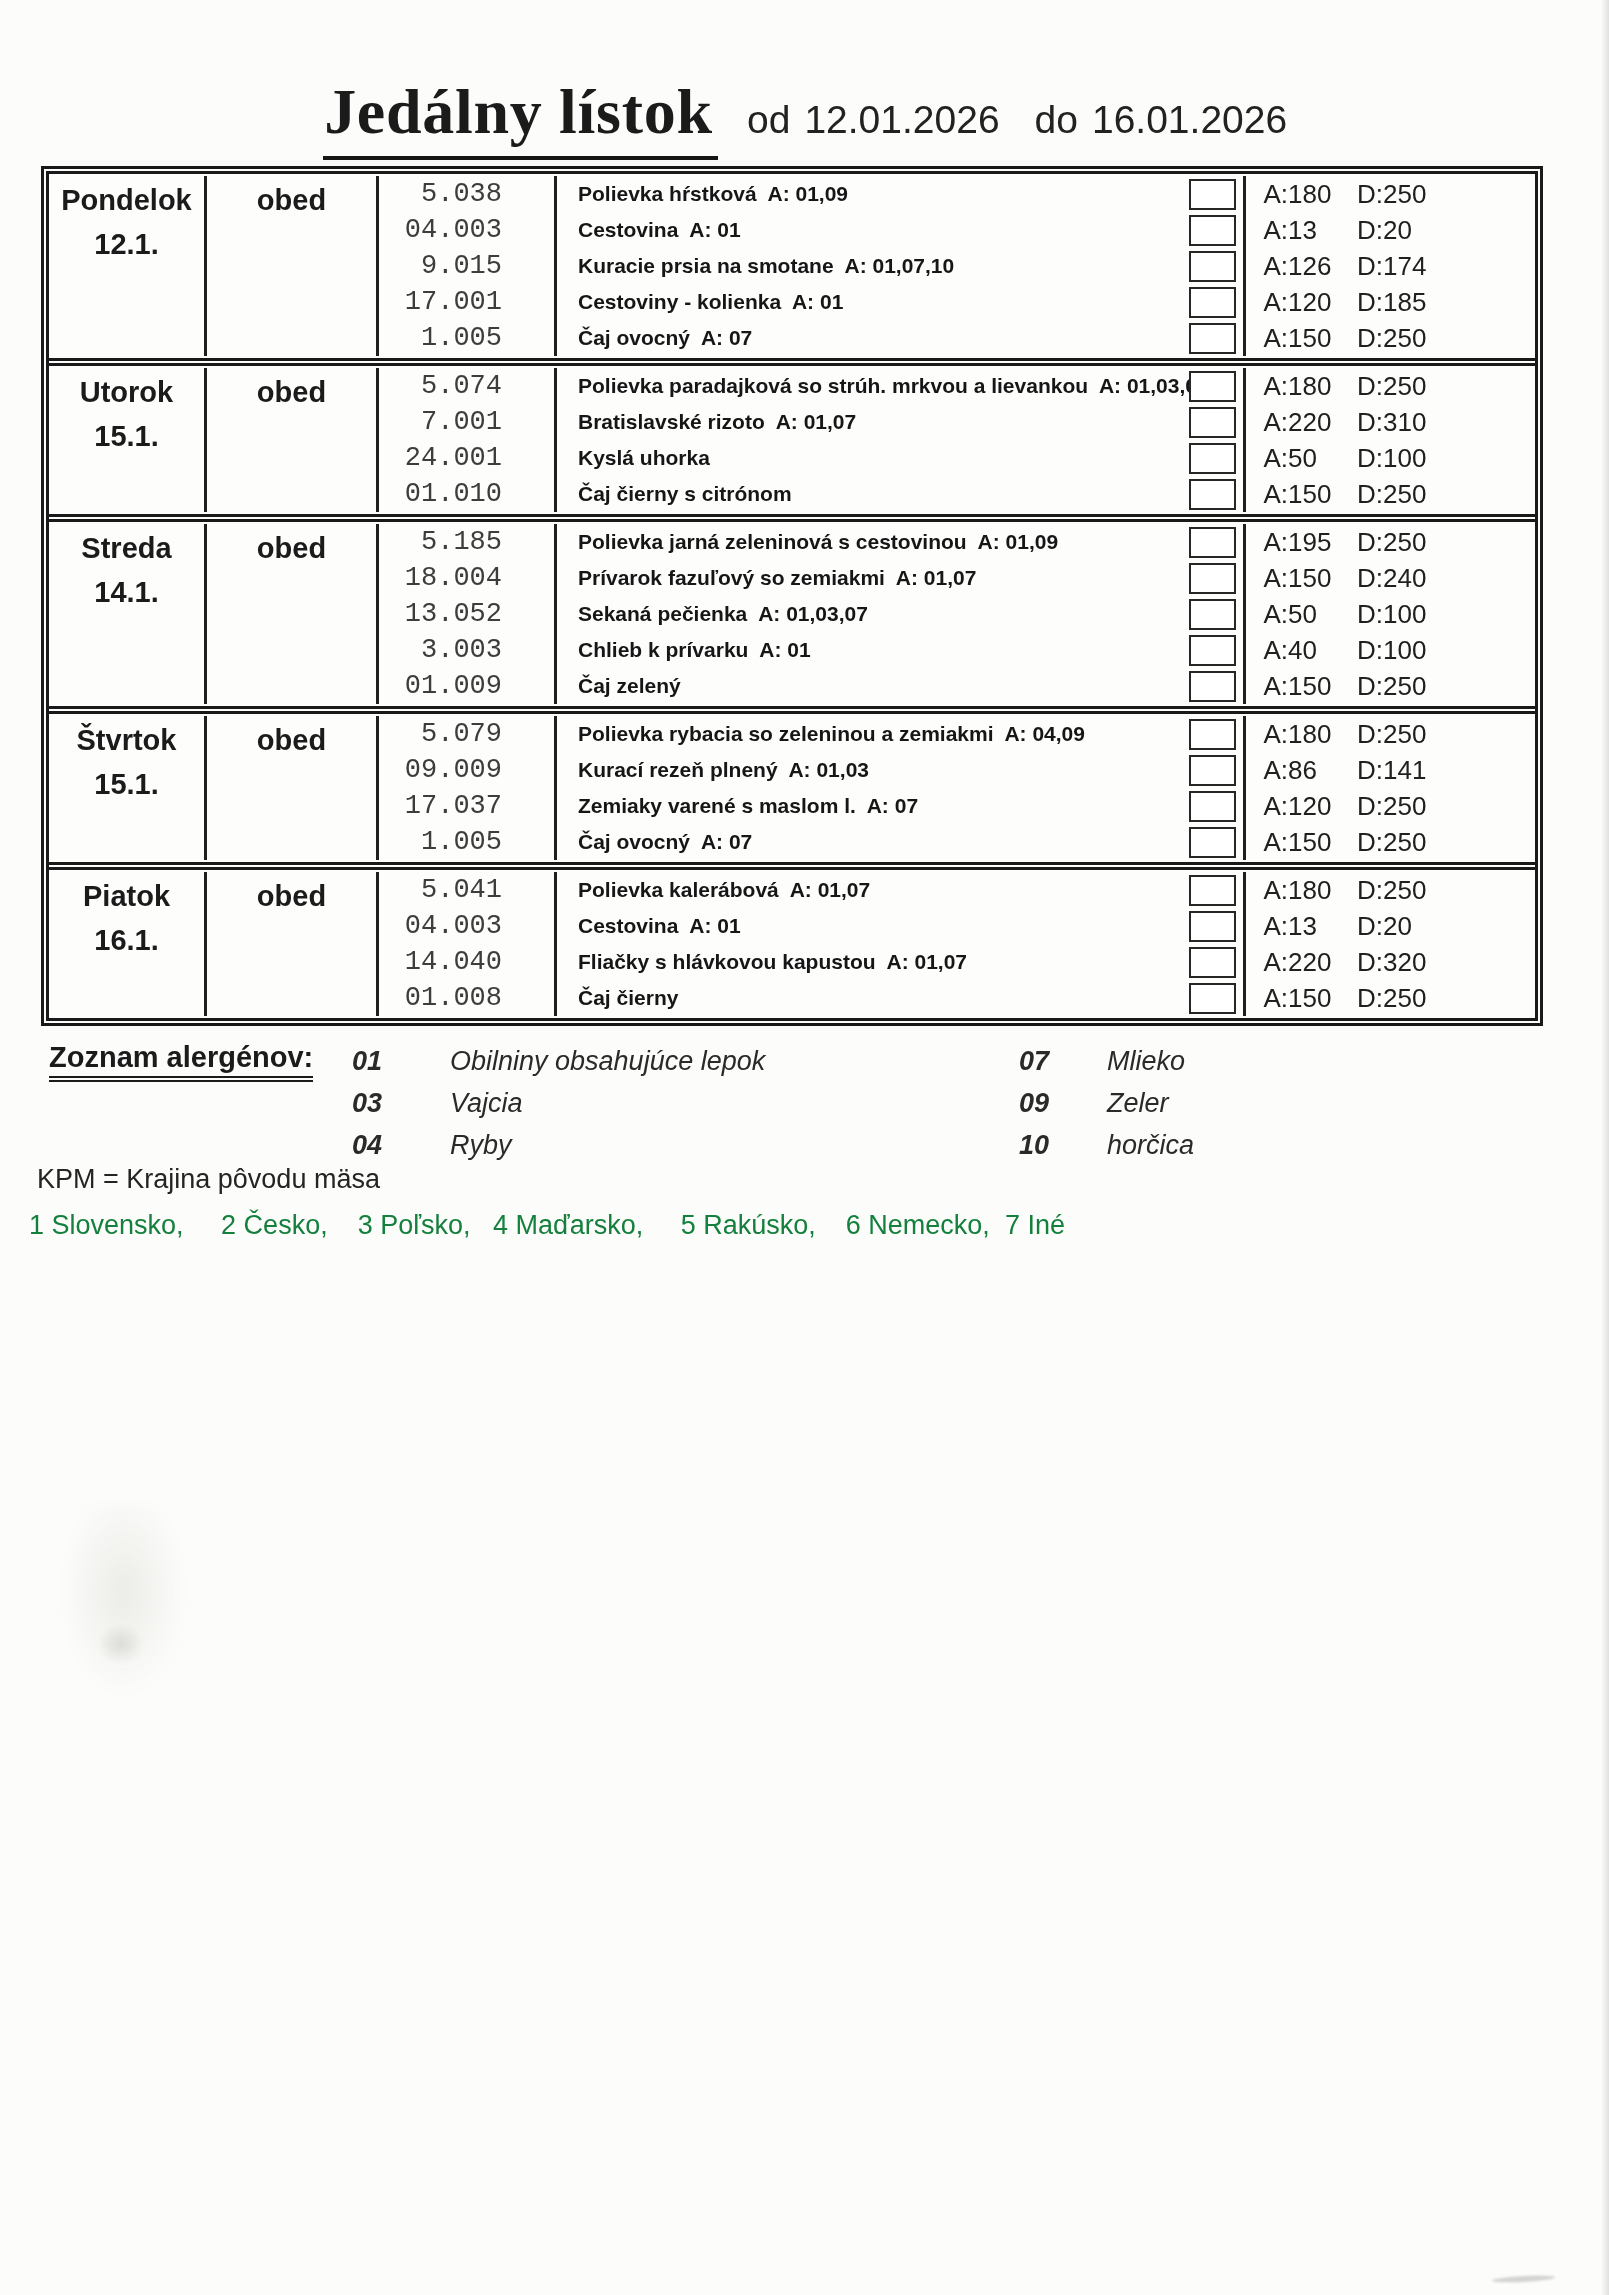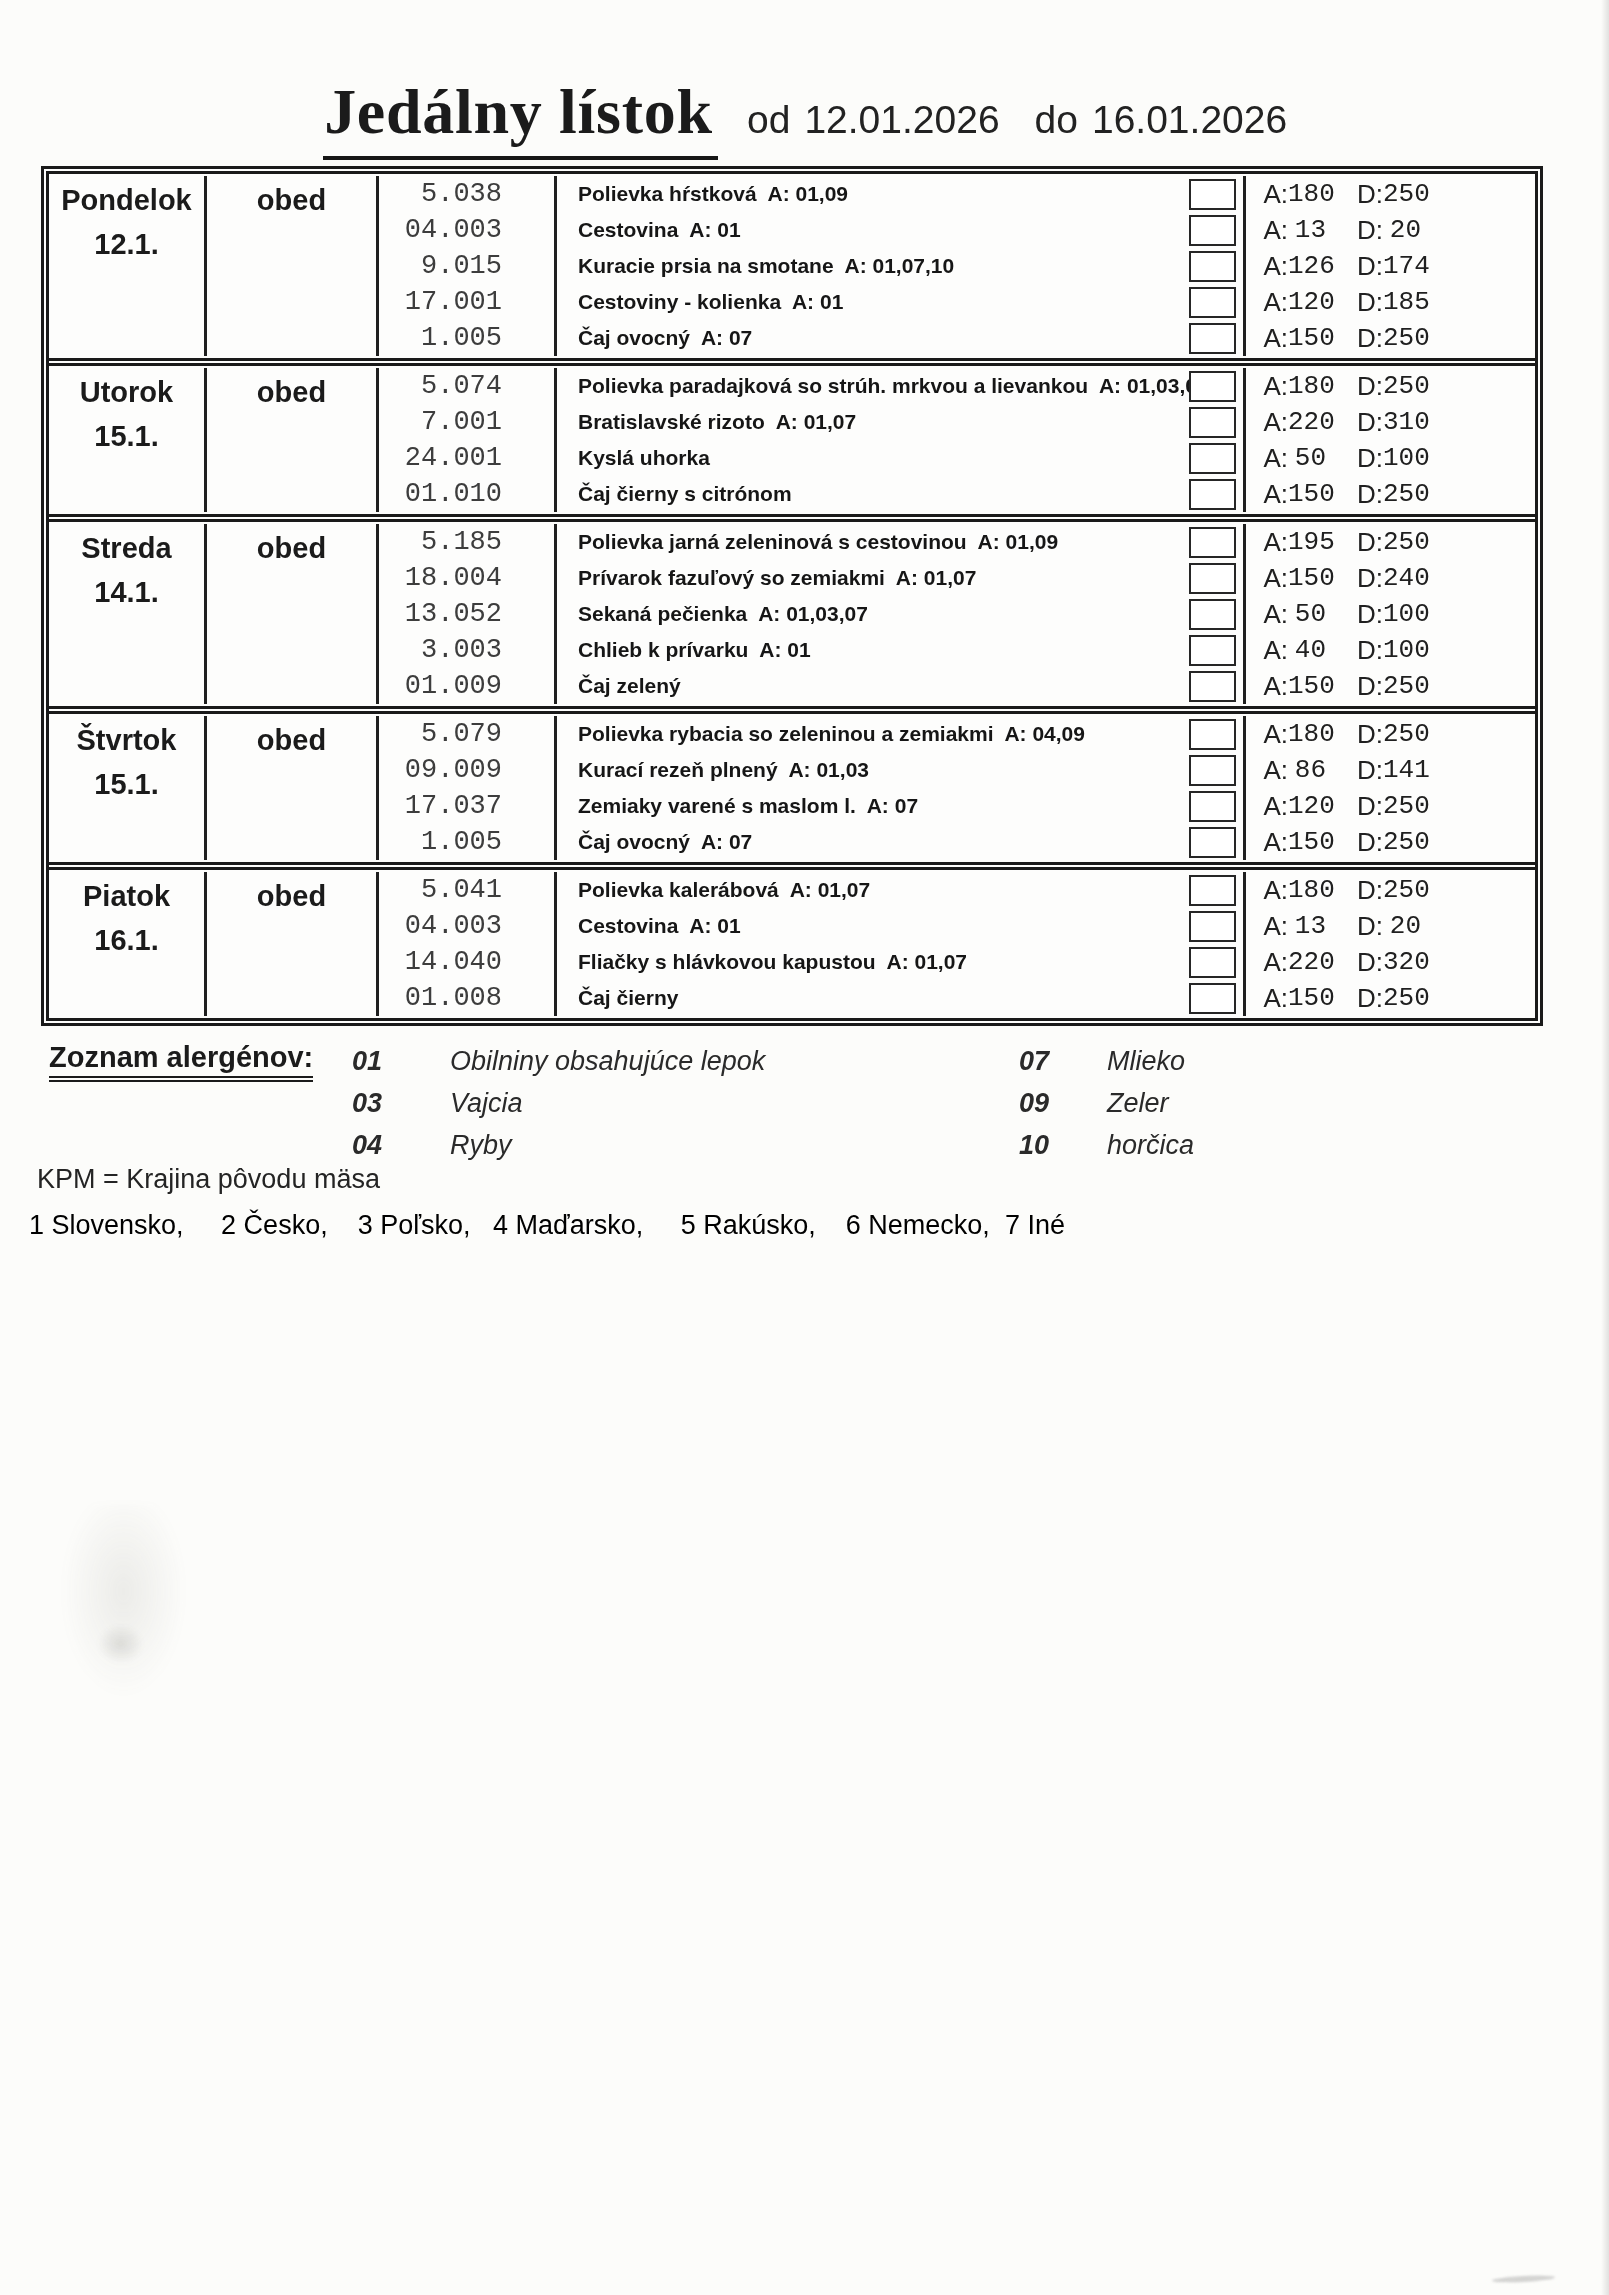--- a/index.html
+++ b/index.html
@@ -54,38 +54,38 @@
     padding-left:21px; font-weight:bold; font-size:21px;
     white-space:pre; color:#161616;
   }
   .cb-cell { grid-column:5; display:flex; align-items:center; justify-content:center; }
   .checkbox { width:43px; height:27px; border:2.7px solid #262626; background:#fff; }
   .ad-cell {
     grid-column:6; border-left:3.3px solid #1f1f1f;
     display:flex; align-items:center; padding-left:17.4px;
     font-size:26px; color:#202020;
   }
-  .ad-num { display:inline-block; width:45px; text-align:center;font-family:Liberation Mono, monospace; }
+  .ad-num { display:inline-block; width:45px; text-align:left; }
   .ad-dlabel { margin-left:24px; }
   
   .allergens {
     position:absolute; left:49px; top:1040px;
     display:grid; grid-template-columns:303px 98px 569px 88px auto;
     grid-auto-rows:42px; align-items:center;
   }
   .allergen-heading {
     font-weight:bold; font-size:29px;
     border-bottom:6px double #1b1b1b; padding-bottom:2px;
     justify-self:start;
   }
   .alg-num  { font-style:italic; font-weight:bold; font-size:27px; color:#2a2a2a; }
   .alg-name { font-style:italic; font-size:27px; color:#2a2a2a; }
   
   .kpm       { position:absolute; left:37px; top:1164px; font-size:27px; color:#242424; }
-  .countries { position:absolute; left:29px; top:1210px; font-size:27px; color:#000000; white-space:pre; }
+  .countries { position:absolute; left:29px; top:1210px; font-size:27px; color:#15803d; white-space:pre; }
   
   .scan-smudge {
     position:absolute; left:60px; top:1504px; width:127px; height:194px;
     background:radial-gradient(ellipse at 50% 45%, rgba(95,95,85,0.10), rgba(0,0,0,0) 70%);
     filter:blur(3.3px);
   }
   .scan-smudge2 {
     position:absolute; left:97px; top:1624px; width:47px; height:40px;
     background:radial-gradient(ellipse, rgba(70,70,60,0.14), rgba(0,0,0,0) 70%);
     filter:blur(2px);

